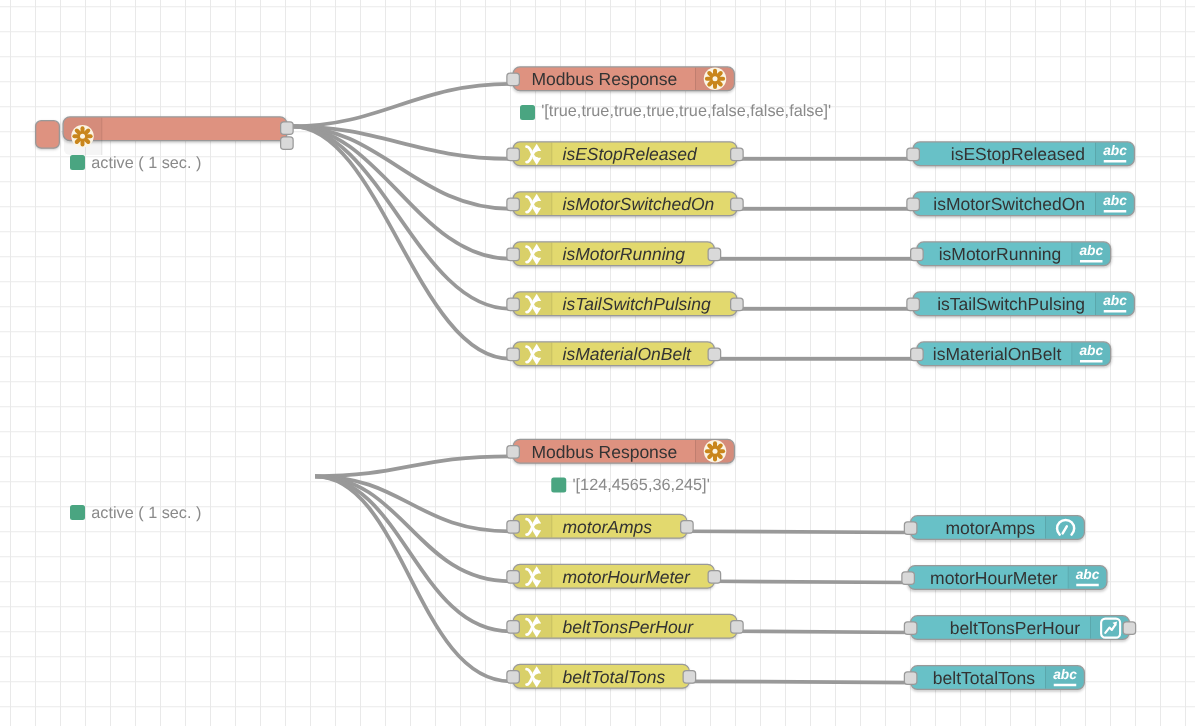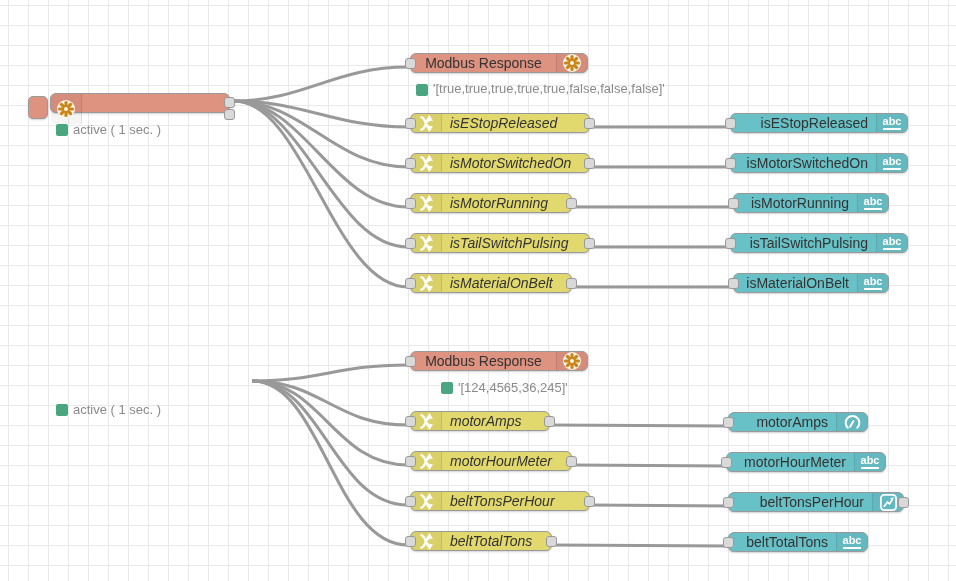--- a/index.html
+++ b/index.html
@@ -24,21 +24,21 @@
   }
   .modbus{background:#de9280;}
   .change{background:#e2d96e;}
   .widget{background:#68c1c7;}
   .label{flex:1;display:flex;align-items:center;padding:0 8px;overflow:hidden;}
   .label.center{justify-content:center;}
   .label.right{justify-content:flex-end;}
   .label.italic{font-style:italic;}
   .icon-area{flex:0 0 30px;width:30px;display:flex;align-items:center;justify-content:center;background:rgba(0,0,0,0.04);}
   .icon-area.l{border-right:1px solid rgba(0,0,0,0.10);border-radius:5px 0 0 5px;}
-  .icon-area.r{border-left:1px solid rgba(0,0,0,0.10);border-radius:0 5px 5px 0;}
+  .icon-area.r{border-left:1px solid rgba(0,0,0,0.10);border-radius:0 5px 5px 0;font-style:italic;}
   .port{
     position:absolute;width:11px;height:11px;box-sizing:border-box;
     background:#d9d9d9;border:1px solid #999;border-radius:3px;
   }
   .port.in{left:-6px;top:50%;margin-top:-5px;}
   .port.out{right:-6px;top:50%;margin-top:-5px;}
   .port.o1{top:3px;margin-top:0;}
   .port.o2{top:15px;margin-top:0;}
   .btn{
     position:absolute;left:-23px;top:2px;width:20px;height:23px;box-sizing:border-box;

